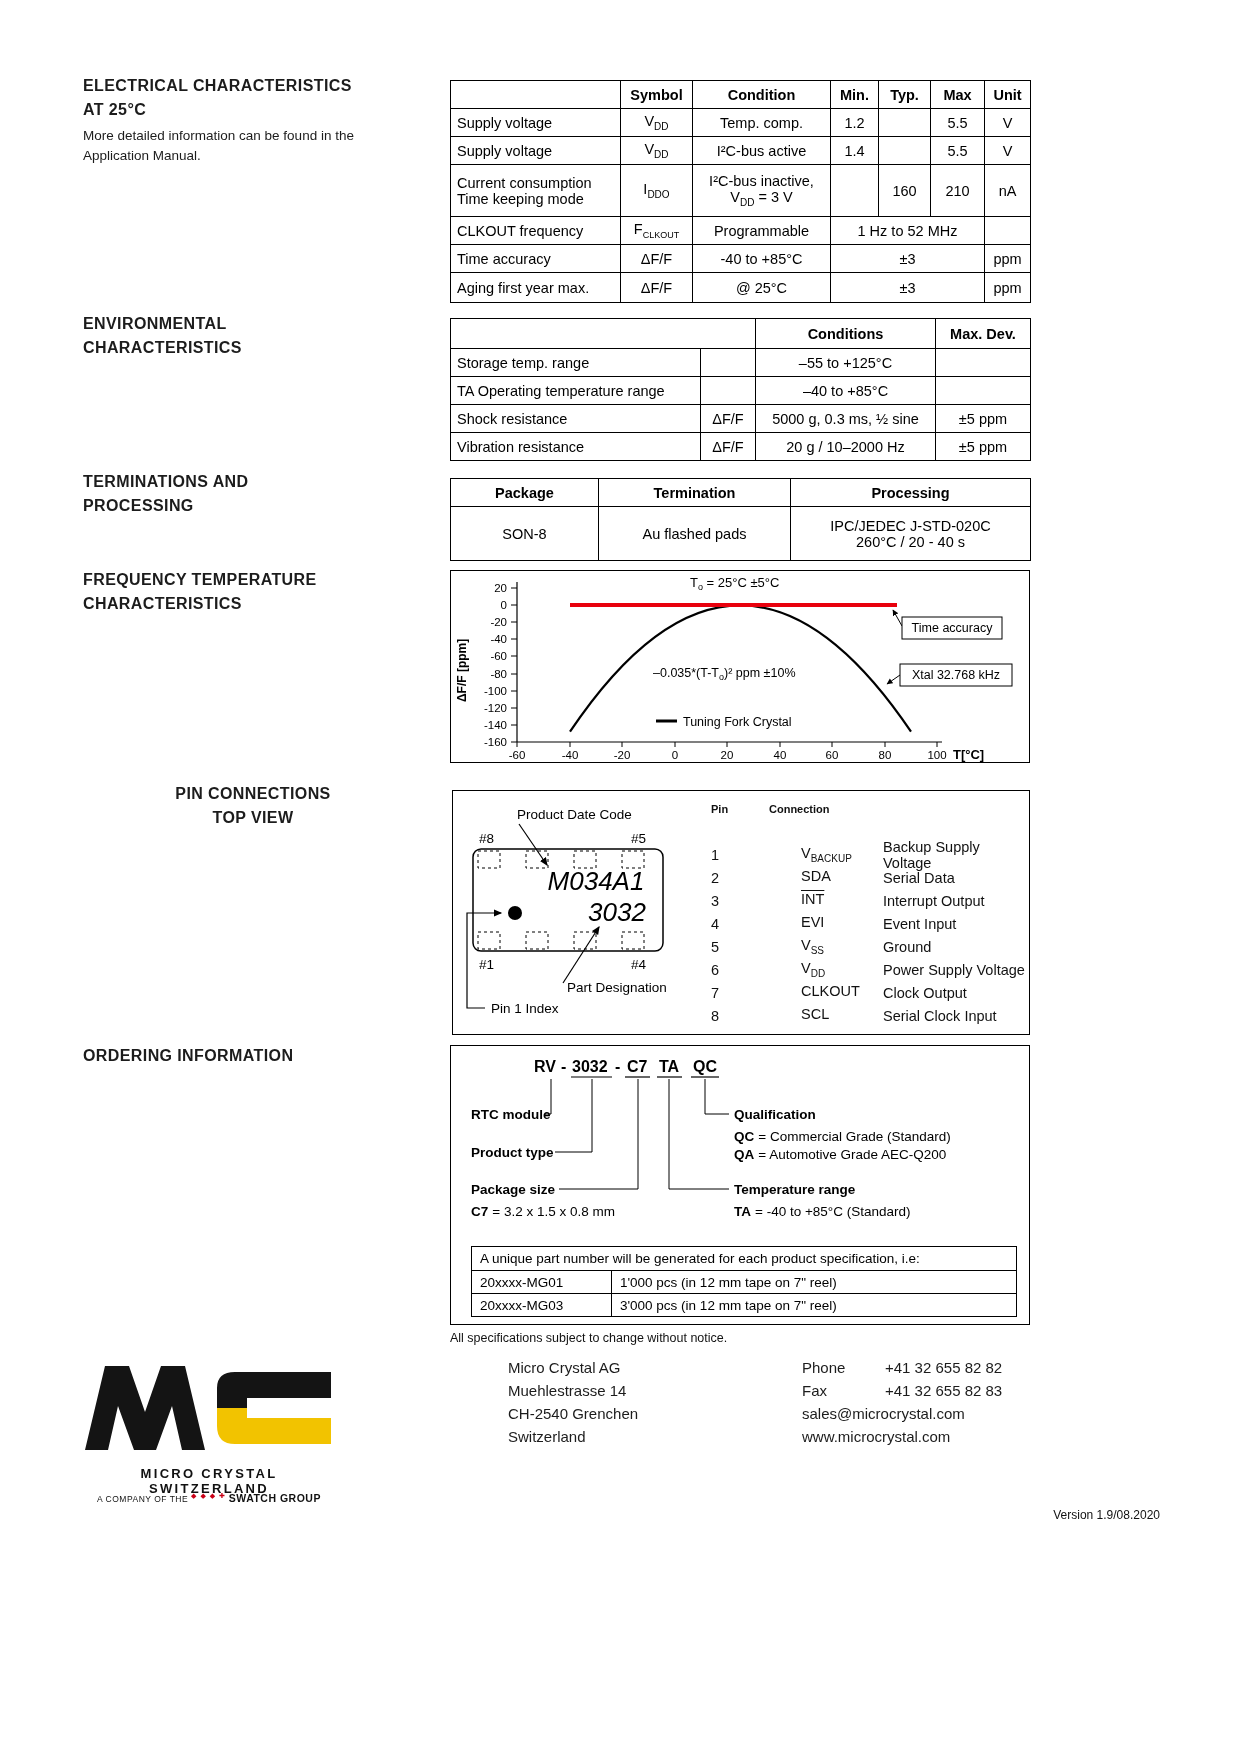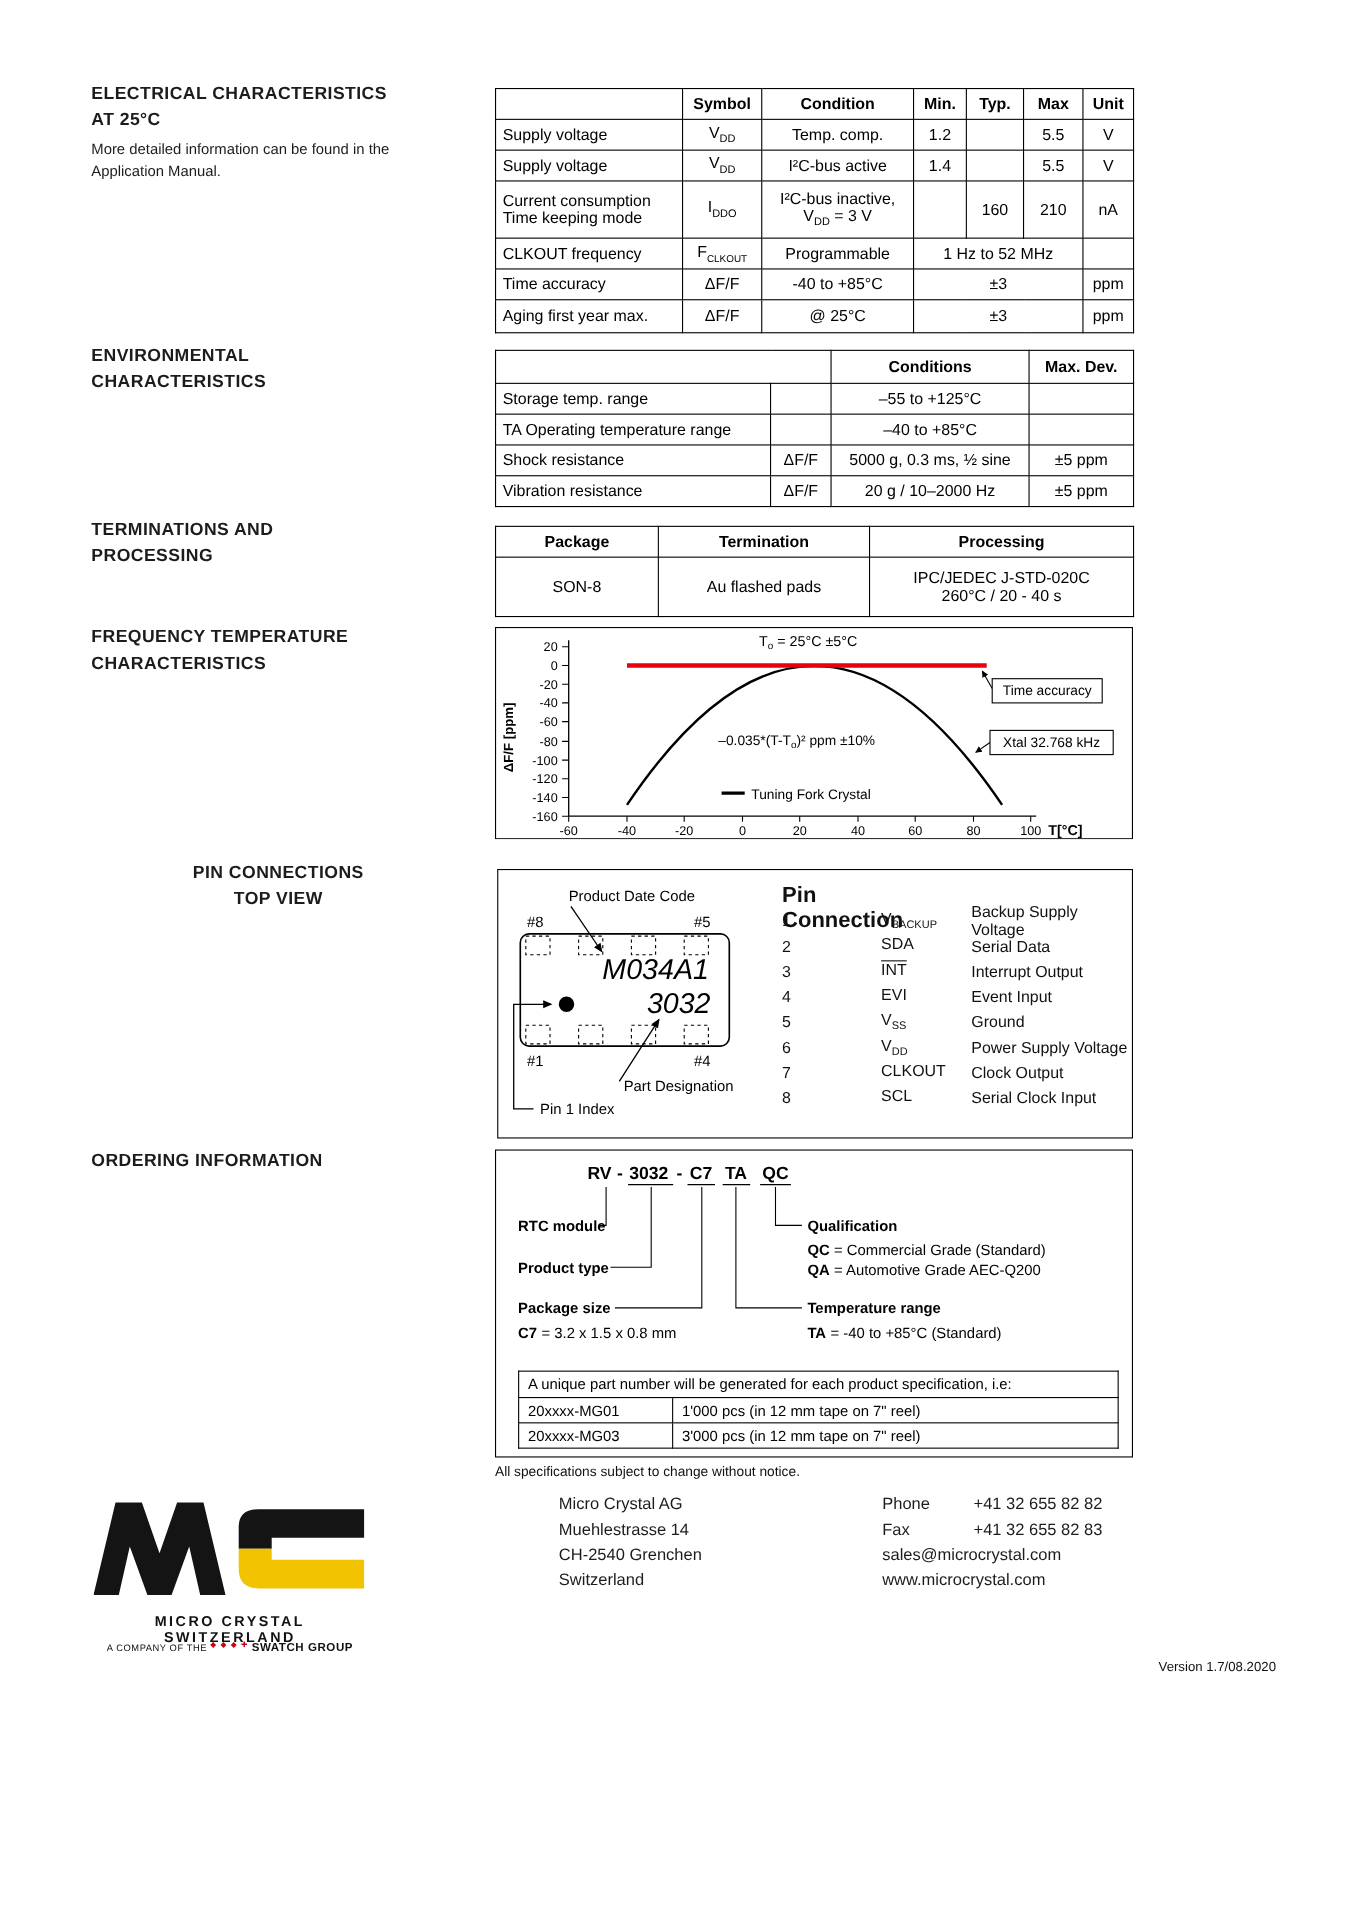--- a/index.html
+++ b/index.html
@@ -14,21 +14,21 @@
   .note { font-size:13.5px; line-height:20px; color:#1c1c1c; }
   table.dtable { border-collapse:collapse; table-layout:fixed; font-size:14.5px; color:#000; background:#fff; }
   table.dtable td, table.dtable th { border:1px solid #000; padding:2px 6px; vertical-align:middle; }
   table.dtable th { font-weight:bold; text-align:center; }
   td.nb { border:none; }
   .ctr { text-align:center; }
   sub { font-size:10px; }
   .box { border:1px solid #000; background:#fff; }
   .ovl { text-decoration:overline; }
   
-  .pt-head { display:flex; height:20px; font-weight:bold; font-size:20px; margin-bottom:3px;flex-direction:column; }
+  .pt-head { display:flex; height:20px; font-weight:bold; font-size:11px; margin-bottom:20px; }
   .pt-row { display:flex; height:23px; align-items:center; font-size:14.5px; }
   .pt-pin { width:58px; }
   .pt-name { width:82px;margin-left:32px; }
   .pt-desc { flex:1; }
   
   table.ptable { border-collapse:collapse; table-layout:fixed; font-size:13.5px; color:#000; }
   table.ptable td { border:1px solid #000; padding:2px 8px; }
   
   .addr-line { font-size:15px; line-height:23px; color:#1c1c1c; }
   .contact-row { display:flex; font-size:15px; line-height:23px; color:#1c1c1c; }
@@ -454,15 +454,15 @@
       <span>+41 32 655 82 83</span>
     </div>
     <div class="contact-row">
       <a href="#">sales@microcrystal.com</a>
     </div>
     <div class="contact-row">
       <a href="#">www.microcrystal.com</a>
     </div>
   </div>
 
-  <div class="abs" style="left:1040px; top:1508px; width:120px; text-align:right; font-size:12px;">Version 1.7/08.2020</div>
+  <div class="abs" style="left:1040px; top:1508px; width:120px; text-align:right; font-size:12px;">Version 1.9/08.2020</div>
 
 </div>
 
 </body></html>

